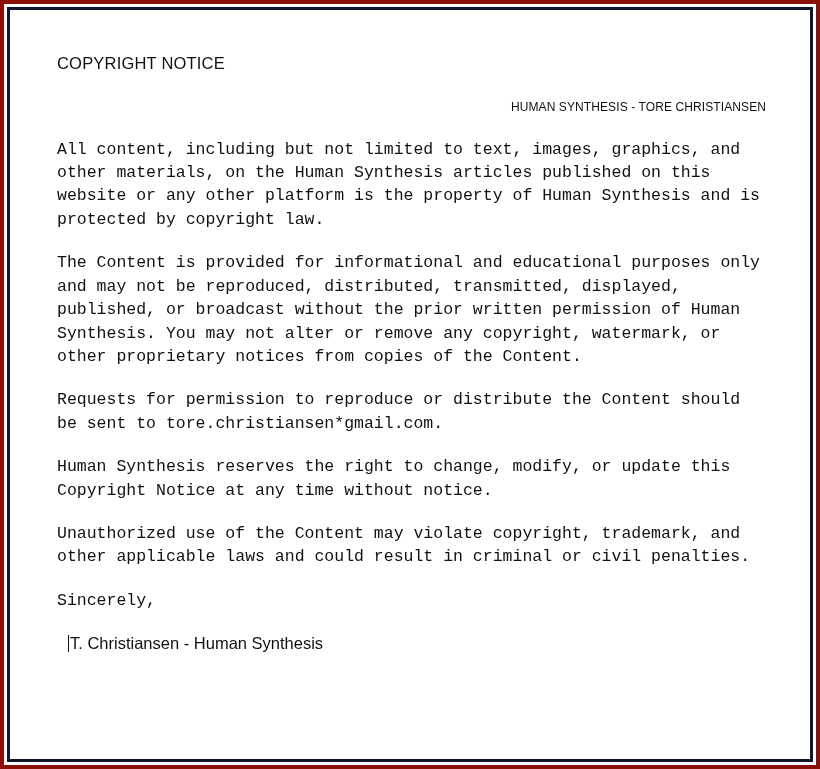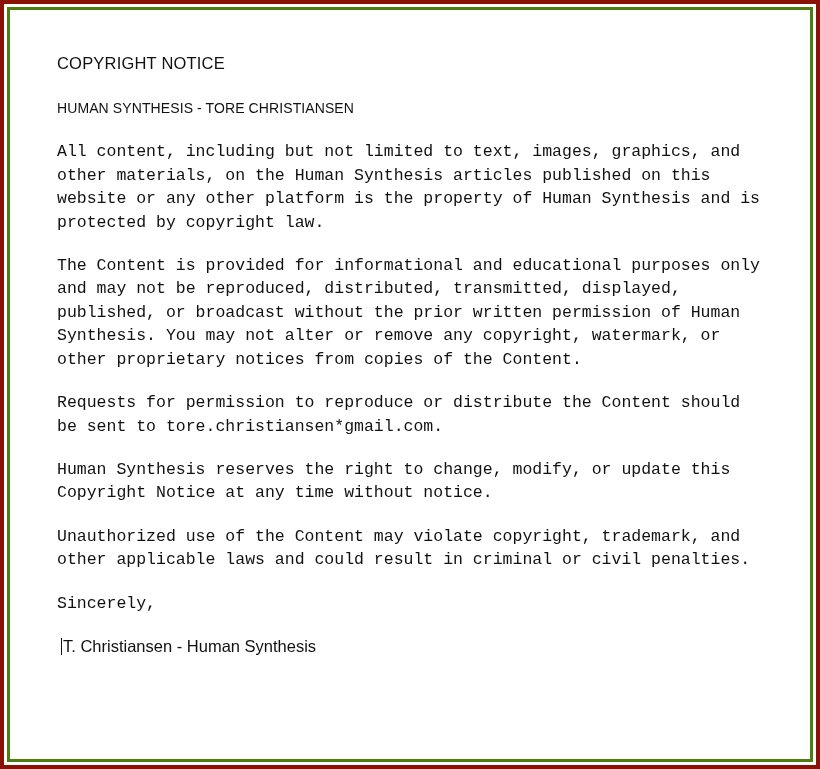--- a/index.html
+++ b/index.html
@@ -17,64 +17,65 @@
     width: 820px;
     height: 769px;
     background: #8b1008;
     padding: 4px;
   }
   .page-inner {
     box-sizing: border-box;
     width: 100%;
     height: 100%;
     border: 3px solid #ffffff;
-    background: #4d7c0f;
+    background: #0f172a;
     padding: 3px;
   }
   .sheet {
     box-sizing: border-box;
     width: 100%;
     height: 100%;
     background: #ffffff;
     padding: 44px 44px 20px 47px;
     overflow: hidden;
   }
   .doc-title {
     font-size: 16.5px;
     color: #111111;
     letter-spacing: 0.2px;
     margin: 0 0 26px 0;
     font-weight: normal;
   }
   .byline {
-    font-size: 14px;
+    font-size: 12px;
     color: #111111;
     line-height: 1.38;
     margin: 0 0 22px 0;
+    text-align: right;
   }
   .byline .author-line {
     letter-spacing: 0.1px;
   }
   .para {
     font-size: 16.5px;
     color: #111111;
     line-height: 1.42;
     margin: 0 0 20px 0;
     max-width: 722px;
     font-family: Liberation Mono, monospace;
   }
   .para:last-child {
     margin-bottom: 0;
   }
   .signature {
     position: relative;
     font-size: 16.5px;
     color: #111111;
     line-height: 1.42;
-    margin: 4px;
+    margin: 11px;
   }
   .caret {
     display: inline-block;
     width: 1px;
     height: 17px;
     background: #111111;
     vertical-align: -3px;
     margin-right: 1px;
   }
 </style>

